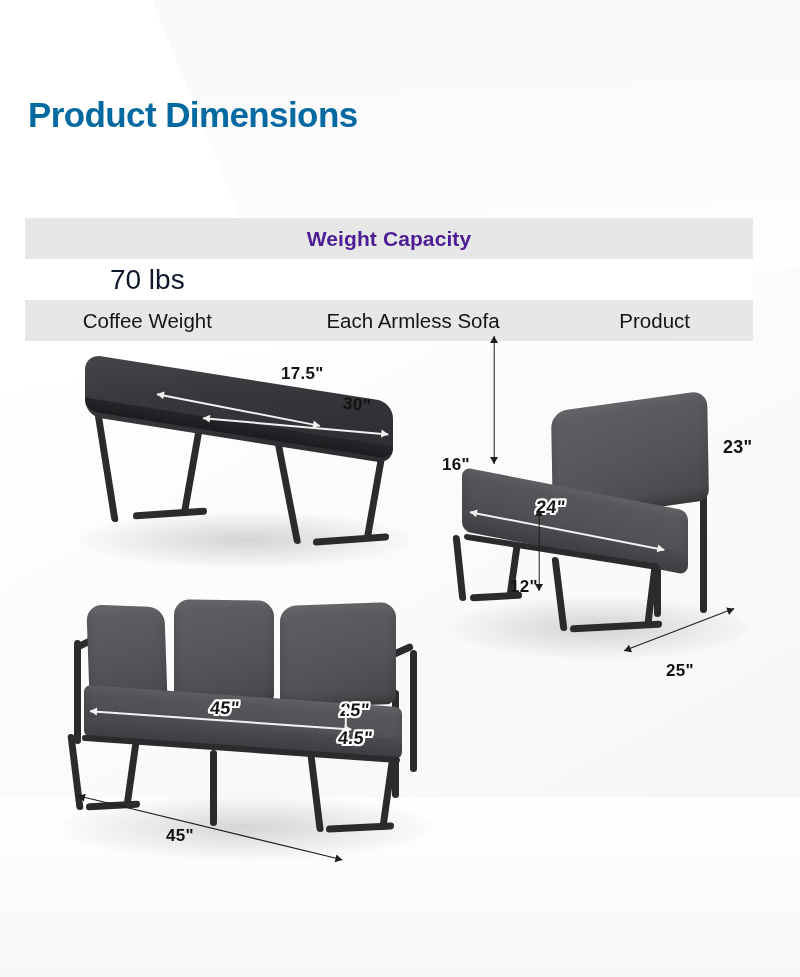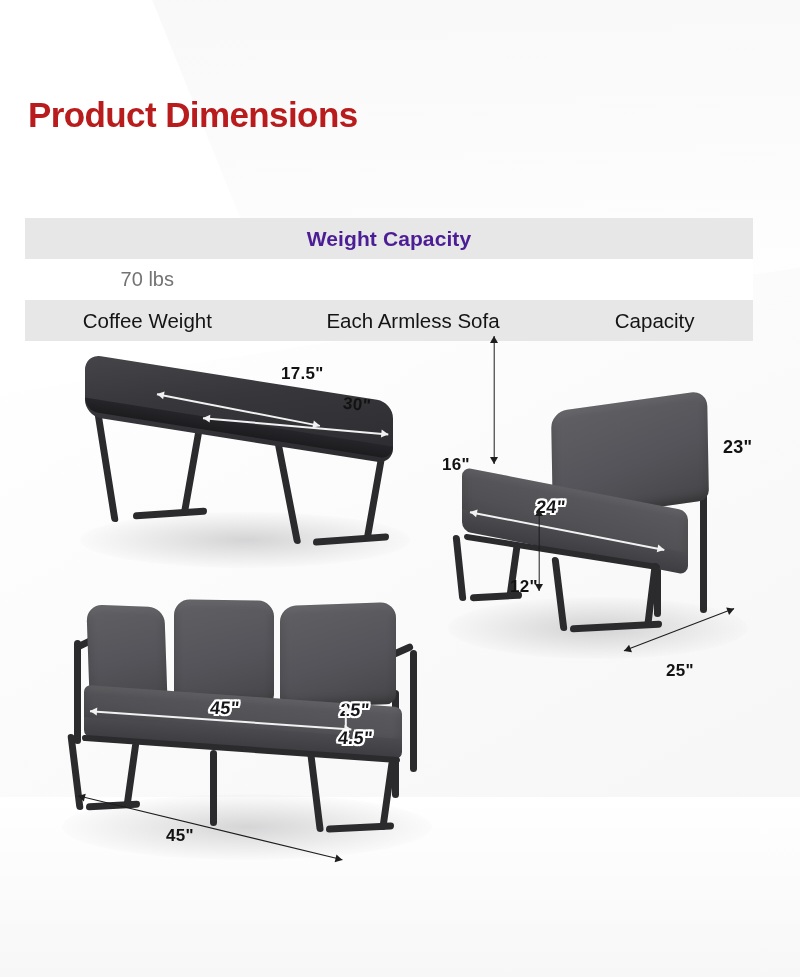--- a/index.html
+++ b/index.html
@@ -37,21 +37,21 @@
     width: 980px; height: 300px;
     background: linear-gradient(0deg, #f2f2f2 0%, #ffffff 100%);
   }
 
   
   #header { position: absolute; top: 96px; left: 28px; }
   #page-title {
     font-size: 35px;
     font-weight: 800;
     letter-spacing: -0.6px;
-    color: #b91c1c;
+    color: #0369a1;
     line-height: 1.06;
     margin: 0;
   }
   #page-subtitle {
     font-size: 20.5px;
     font-weight: 400;
     color: #262626;
     margin: 12px 0 0 1px;
     letter-spacing: .1px;
   }
@@ -71,21 +71,21 @@
     letter-spacing: .1px;
   }
   .cap-values, .cap-labels { height: 41px; align-items: center; }
   .cap-cell {
     display: flex; align-items: center; justify-content: center;
     text-align: center;
   }
   .cap-cell.c0 { width: 33.6%; }
   .cap-cell.c1 { width: 39.4%; }
   .cap-cell.c2 { width: 27.0%; }
-  .cap-values .cap-cell { font-size: 20px; font-weight: 400; color: #737373; }
+  .cap-values .cap-cell { font-size: 28px; font-weight: 400; color: #0f172a; }
   .cap-labels .cap-cell { font-size: 20.5px; font-weight: 400; color: #141414; }
 
   
   .scene { position: absolute; }
 
   
   .tube {
     position: absolute;
     background: #2b2b2d;
     border-radius: 7px;
@@ -182,21 +182,21 @@
 <div id="capacity-table">
   <div class="cap-row shaded" id="capacity-title-row">
     <span id="capacity-title">Weight Capacity</span>
   </div>
   <div class="cap-row plain cap-values">
     <div class="cap-cell c0">70 lbs</div>
   </div>
   <div class="cap-row shaded cap-labels">
     <div class="cap-cell c0">Coffee Weight</div>
     <div class="cap-cell c1">Each Armless Sofa</div>
-    <div class="cap-cell c2">Capacity</div>
+    <div class="cap-cell c2">Product</div>
   </div>
 </div>
 
 <div class="scene" id="coffee-table-scene" style="left:85px; top:360px; width:360px; height:220px;">
 
   <div class="floor-shadow" style="left:-5px; top:152px; width:330px; height:56px;"></div>
 
   <div class="tube" style="left:18px; top:52px; width:7px; height:110px; transform:skewX(9deg); border-radius:4px;"></div>
   <div class="tube" style="left:48px; top:150px; width:74px; height:7px; transform:skewY(-4deg); border-radius:5px;"></div>
   <div class="tube" style="left:104px; top:58px; width:7px; height:98px; transform:skewX(-10deg); border-radius:4px;"></div>

